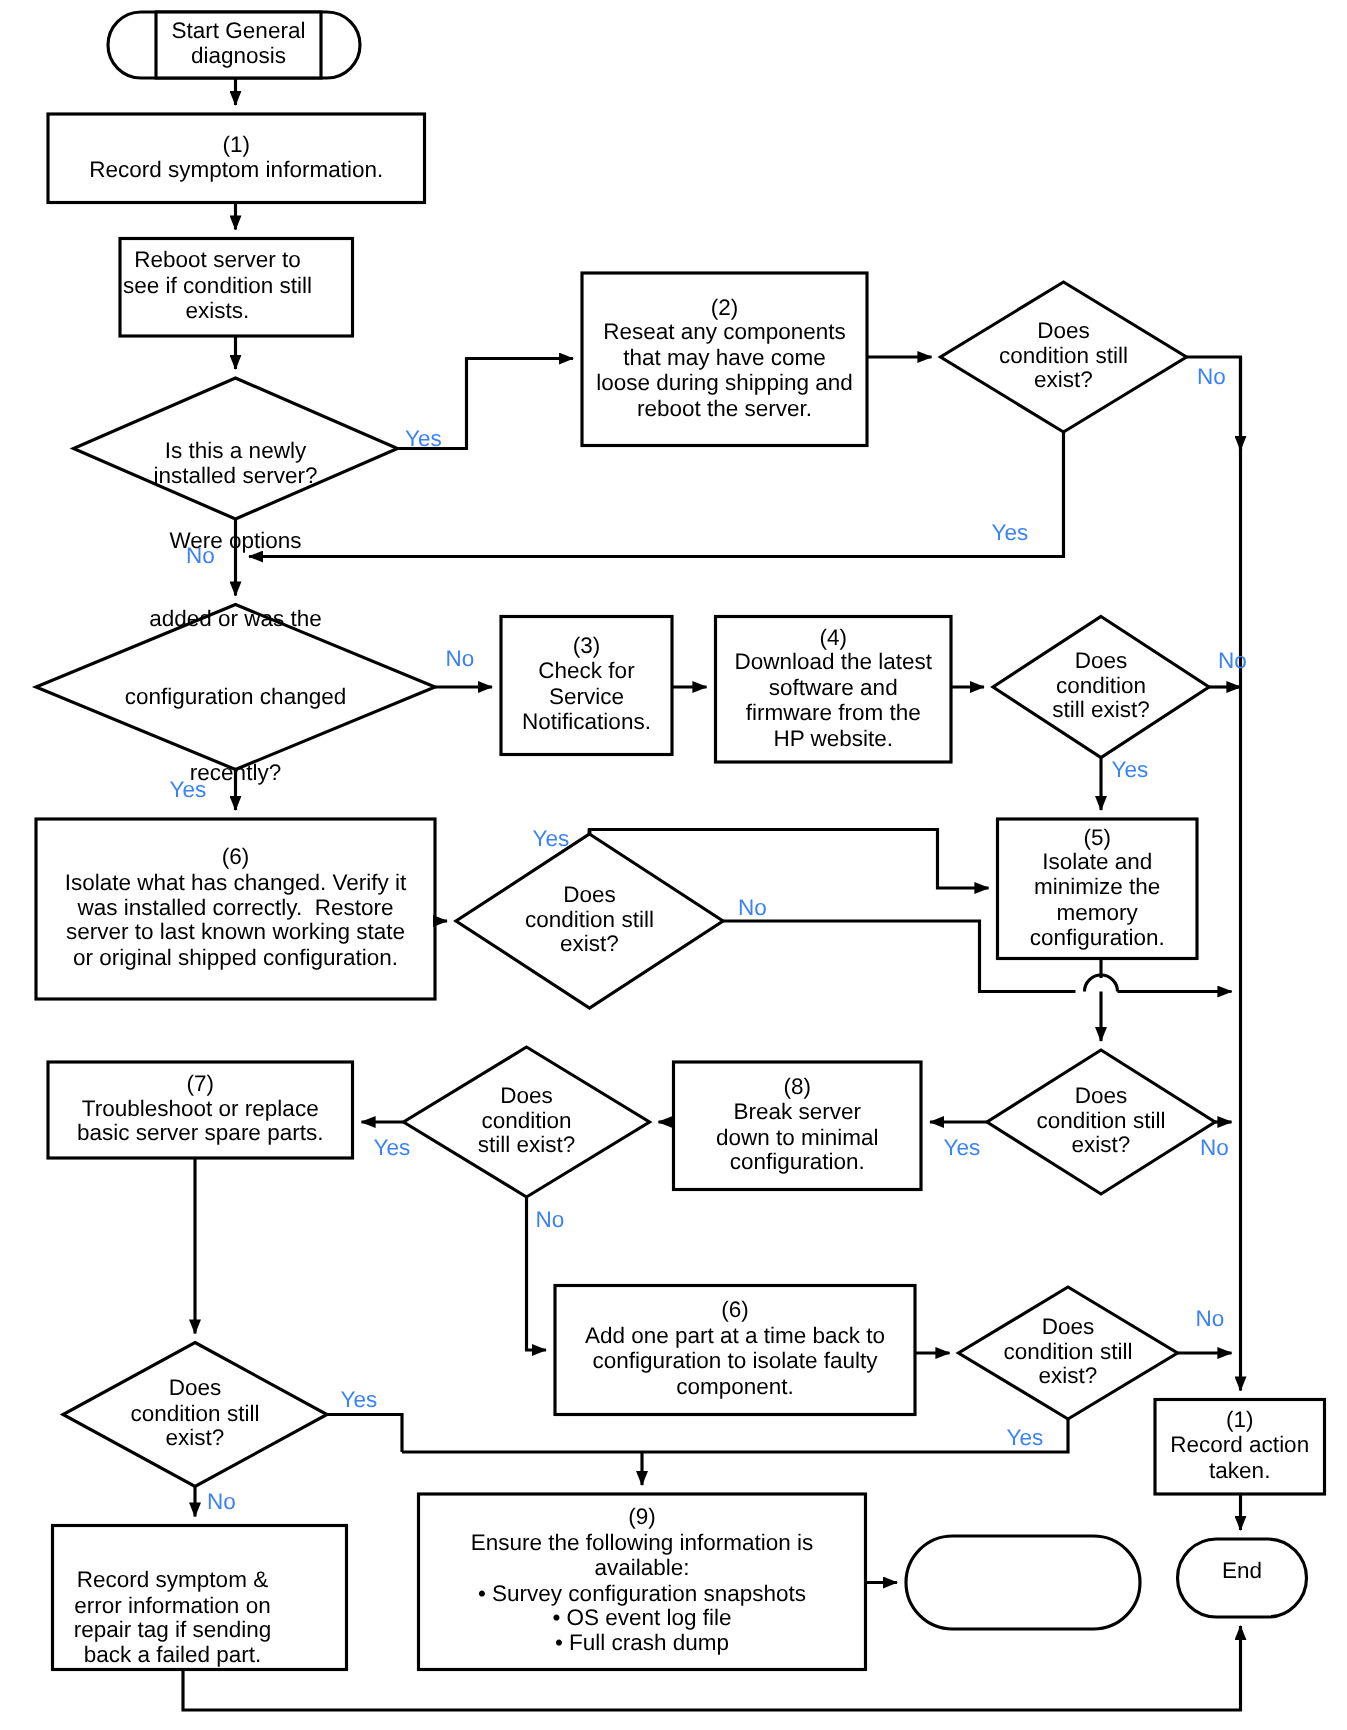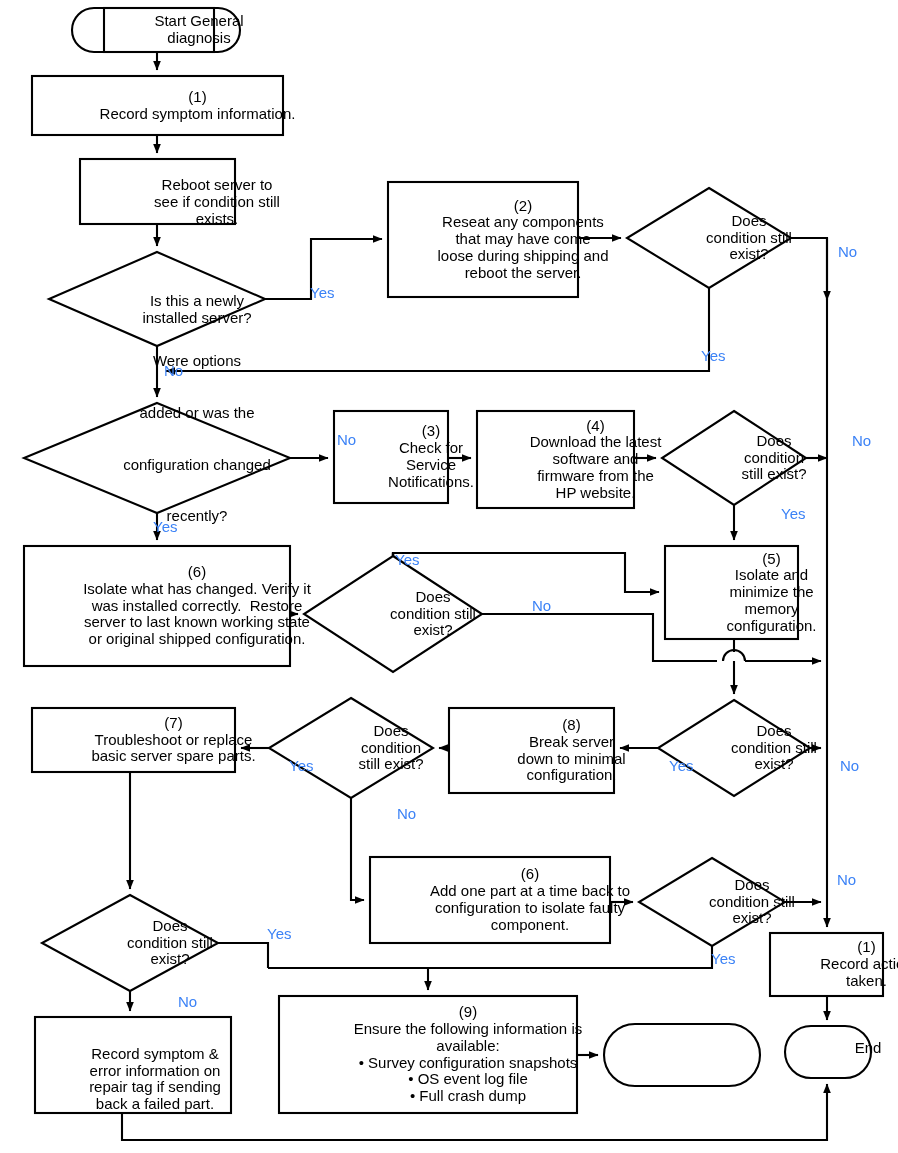--- a/index.html
+++ b/index.html
@@ -3,21 +3,21 @@
 <meta charset="utf-8">
 <style>
   html,body{margin:0;padding:0;background:#ffffff;}
   body{font-family:"Liberation Sans", sans-serif;}
   #stage{position:relative;width:898px;height:1153px;background:#fff;overflow:hidden;}
   svg.flow{position:absolute;left:0;top:0;width:898px;height:1153px;}
   .nodetext{position:absolute;display:flex;flex-direction:column;align-items:center;justify-content:center;
             text-align:center;color:#000;line-height:1.12;pointer-events:none;}
   .nodetext .ln{display:block;white-space:pre;}
   .edgelbl{position:absolute;color:#3b82f6;white-space:pre;}
-  .f15{font-size:15px;padding-left:40px;}
+  .f15{font-size:15px;}
 </style>
 </head>
 <body>
 
 <div id="stage">
 
   <svg class="flow" viewBox="0 0 898 1153">
     <defs>
       <marker id="ah" markerWidth="10" markerHeight="8" refX="9.4" refY="4" orient="auto" markerUnits="userSpaceOnUse">
         <path d="M0,0 L10,4 L0,8 z" fill="#000"></path>
@@ -146,21 +146,21 @@
   <div class="nodetext f15" style="left:104px;top:8px;width:110px;height:44px;">
     <span class="ln">Start General</span>
     <span class="ln">diagnosis</span>
   </div>
 
   <div class="nodetext f15" style="left:32px;top:76px;width:251px;height:59px;">
     <span class="ln">(1)</span>
     <span class="ln">Record symptom information.</span>
   </div>
 
-  <div class="nodetext f15" style="left:80px;top:170px;width:130px;height:65px;margin-left:32px;">
+  <div class="nodetext f15" style="left:80px;top:159px;width:130px;height:65px;">
     <span class="ln">Reboot server to</span>
     <span class="ln">see if condition still</span>
     <span class="ln">exists.</span>
   </div>
 
   <div class="nodetext f15" style="left:57px;top:288px;width:200px;height:44px;">
     <span class="ln">Is this a newly</span>
     <span class="ln">installed server?</span>
   </div>
 

